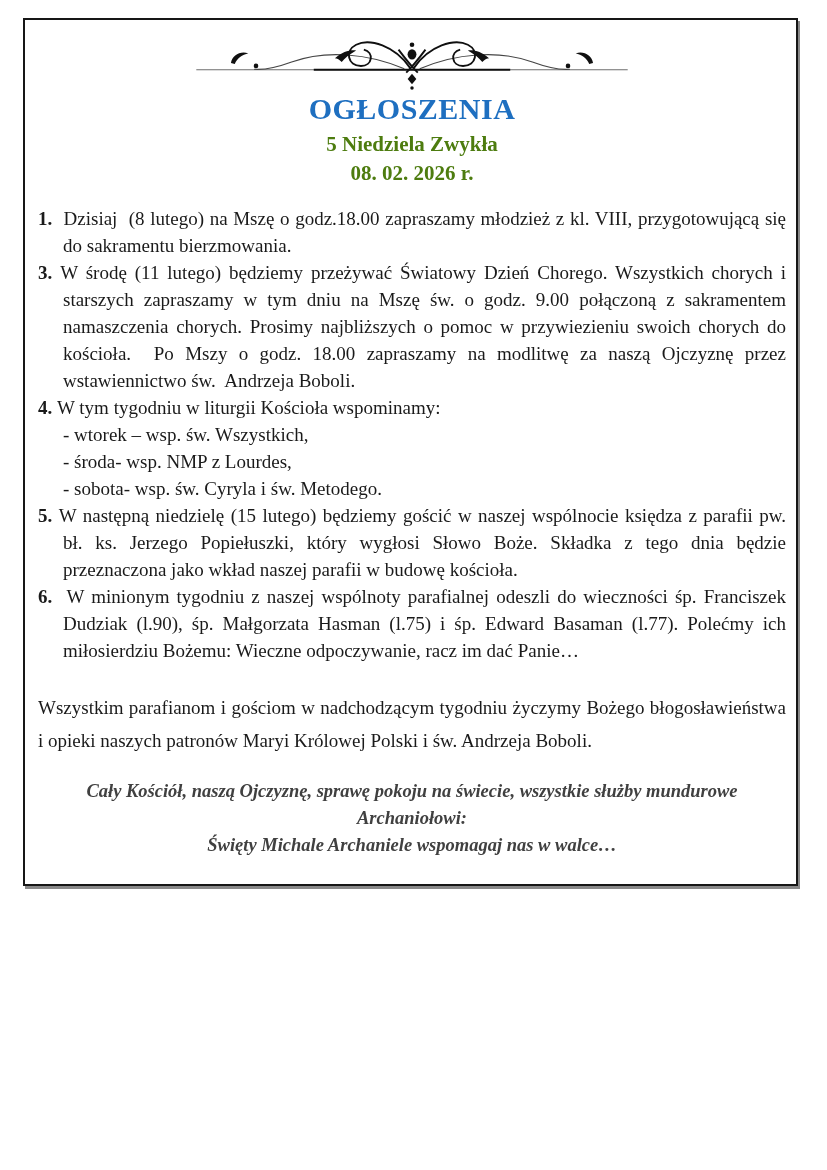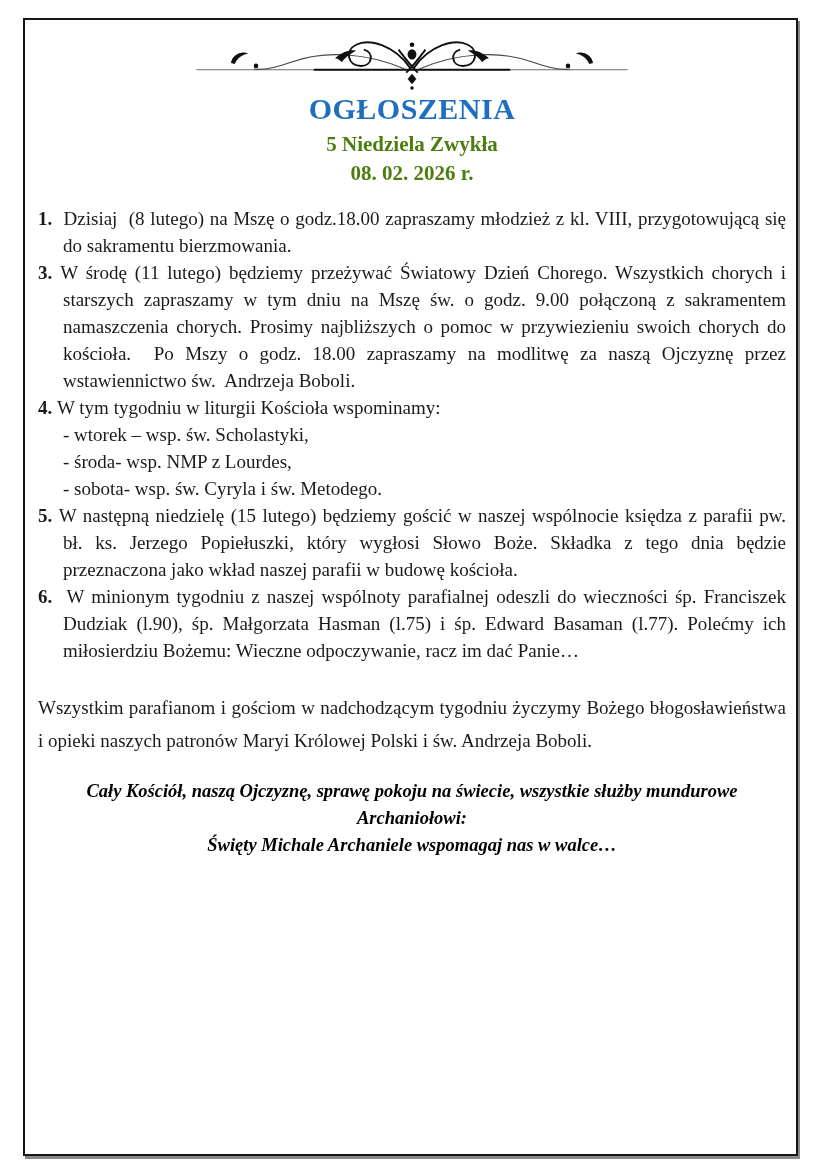--- a/index.html
+++ b/index.html
@@ -5,21 +5,21 @@
   html, body { margin: 0; padding: 0; background: #ffffff; }
   body {
     width: 827px; height: 1170px;
     font-family: "Liberation Serif", "DejaVu Serif", serif;
     color: #1a1a1a;
     position: relative;
   }
   .frame {
     position: absolute;
     left: 23px; top: 18px;
-    width: 775px; height: 1138px;
+    width: 775px; height: 868px;
     border: 2px solid #161616;
     box-shadow: 2px 3px 0 rgba(40,40,40,0.55);
     background: #ffffff;
     box-sizing: border-box;
     padding: 14px 10px 0 13px;
   }
   .ornament-wrap { text-align: center; margin-top: 4px; height: 52px; }
   h1.title {
     margin: 2px 0 0 0;
     text-align: center;
@@ -47,21 +47,21 @@
   .b  { font-weight: normal; }
   .i  { }
   .closing {
     margin: 27px 0 0 0;
     font-size: 19px;
     line-height: 33px;
     text-align: justify;
   }
   .prayer {
     margin-top: 21px;
-    color: #000000;
+    color: #404040;
     font-size: 18.5px;
     font-weight: bold;
     font-style: italic;
     line-height: 27px;
     text-align: center;
   }
   svg .thin { stroke: #6e6e6e; stroke-width: 1.1; fill: none; }
   svg .mid  { stroke: #454545; stroke-width: 1.2; fill: none; }
   svg .bold { stroke: #101010; stroke-width: 2;   fill: none; }
   svg .fill { fill: #101010; stroke: none; }
@@ -103,21 +103,21 @@
     </svg>
   </div>
 
   <h1 class="title">OGŁOSZENIA</h1>
   <div class="subtitle">5 Niedziela Zwykła</div>
   <div class="date">08. 02. 2026 r.</div>
 
   <div class="list">
       <div class="item"><span class="num">1. </span><span class="b">&nbsp;Dzisiaj&nbsp; (8 lutego)</span><span> na Mszę o godz.18.00 zapraszamy młodzież z kl. VIII, przygotowującą się do sakramentu bierzmowania.</span></div>
       <div class="item"><span class="num">3. </span><span class="b">W środę (11 lutego)</span><span> będziemy </span><span class="b">przeżywać Światowy Dzień Chorego.</span><span> Wszystkich chorych i starszych zapraszamy w tym dniu na </span><span class="b">Mszę św. o godz. 9.00 połączoną z sakramentem namaszczenia chorych.</span><span> Prosimy najbliższych o pomoc w przywiezieniu swoich chorych do kościoła.&nbsp; </span><span class="b">Po Mszy o godz. 18.00 zapraszamy na modlitwę za naszą Ojczyznę</span><span> przez wstawiennictwo św.&nbsp; Andrzeja Boboli.</span></div>
-      <div class="item"><span class="num">4. </span><span class="b">W tym tygodniu w liturgii Kościoła wspominamy:</span><br><span class="b">- wtorek – </span><span>wsp. św. Scholastyki,</span><br><span class="b">- środa- </span><span>wsp. NMP z Lourdes,</span><br><span class="b">- sobota- </span><span>wsp. św. Cyryla i św. Metodego.</span></div>
+      <div class="item"><span class="num">4. </span><span class="b">W tym tygodniu w liturgii Kościoła wspominamy:</span><br><span class="b">- wtorek – </span><span>wsp. św. Wszystkich,</span><br><span class="b">- środa- </span><span>wsp. NMP z Lourdes,</span><br><span class="b">- sobota- </span><span>wsp. św. Cyryla i św. Metodego.</span></div>
       <div class="item"><span class="num">5. </span><span class="b">W następną niedzielę (15 lutego) będziemy gościć</span><span> w naszej wspólnocie księdza z parafii pw. bł. ks. Jerzego Popiełuszki, który wygłosi Słowo Boże. Składka z tego dnia będzie przeznaczona jako wkład naszej parafii w budowę kościoła.</span></div>
       <div class="item"><span class="num">6. </span><span>&nbsp;W minionym tygodniu z naszej wspólnoty parafialnej odeszli do wieczności </span><span class="b">śp. Franciszek Dudziak</span><span> (l.90), </span><span class="b">śp. Małgorzata Hasman</span><span> (l.75) i </span><span class="b">śp. Edward Basaman</span><span> (l.77). Polećmy ich miłosierdziu Bożemu: </span><span class="i">Wieczne odpoczywanie, racz im dać Panie…</span></div>
     </div>
 
   <p class="closing">Wszystkim parafianom i gościom w nadchodzącym tygodniu życzymy Bożego błogosławieństwa i opieki naszych patronów Maryi Królowej Polski i św. Andrzeja Boboli.</p>
 
   <div class="prayer">
       <div>Cały Kościół, naszą Ojczyznę, sprawę pokoju na świecie, wszystkie służby mundurowe</div>
       <div>Archaniołowi:</div>
       <div>Święty Michale Archaniele wspomagaj nas w walce…</div>

